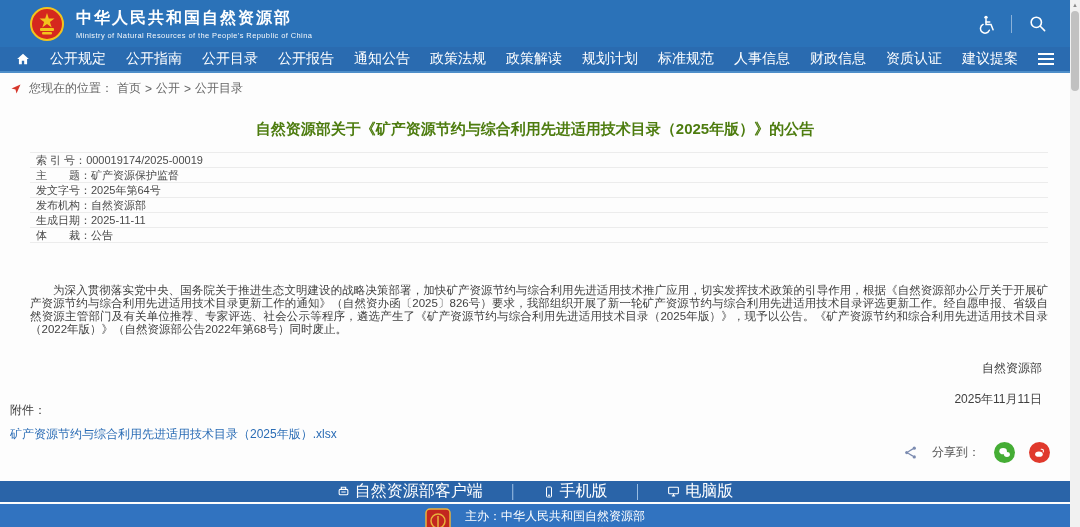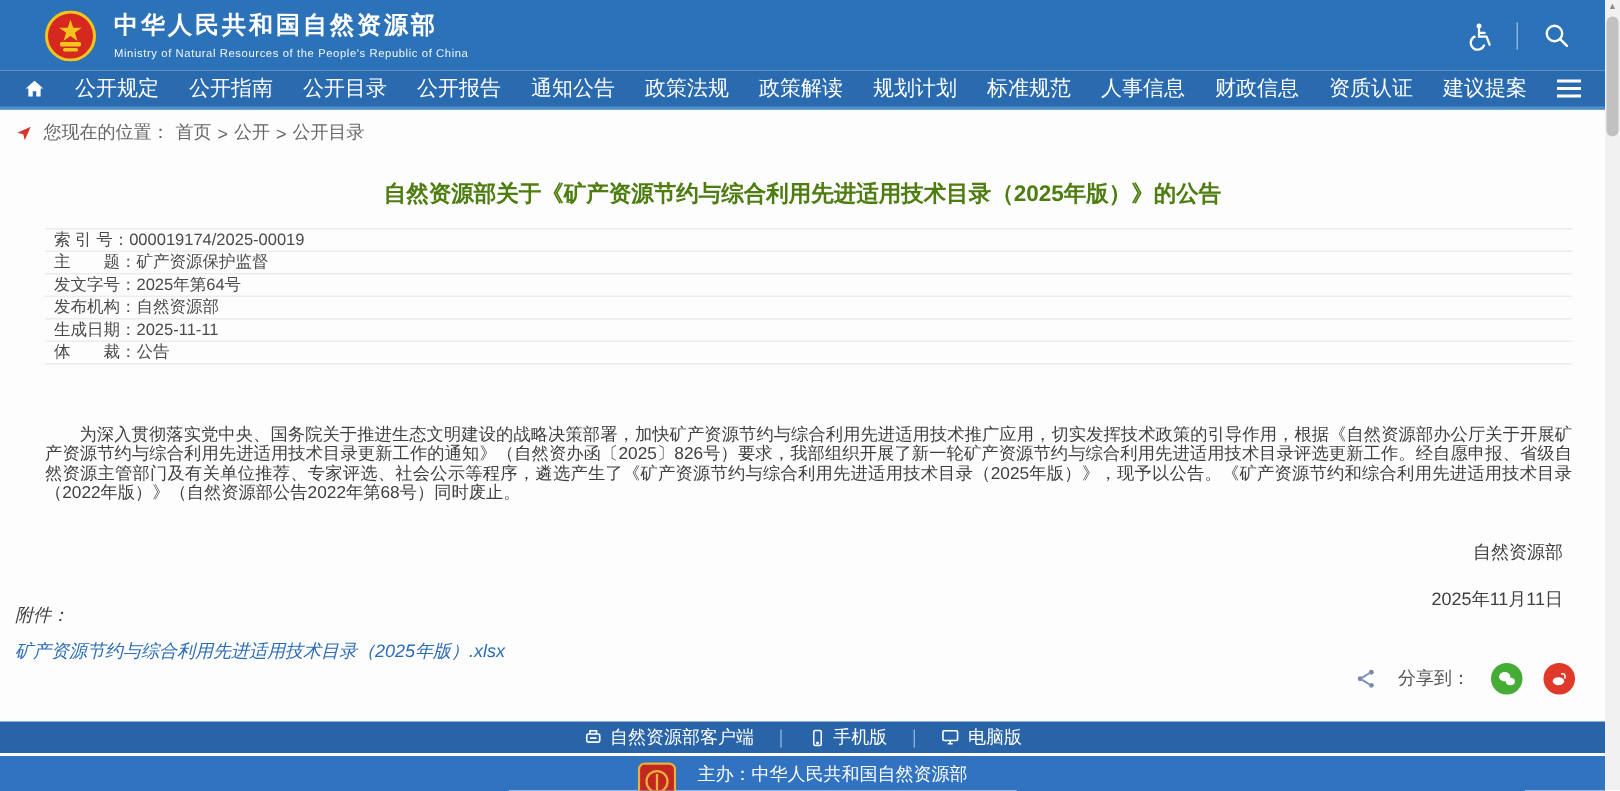--- a/index.html
+++ b/index.html
@@ -47,35 +47,35 @@
   
   .body-text { position:absolute; top:284px; left:30px; width:1018px;
     font-size:11.5px; line-height:13px; color:#3f3f3f; text-align:justify; text-indent:2em; }
 
   
   .signature { position:absolute; top:360px; right:38px; text-align:right;
     font-size:12px; color:#3f3f3f; }
   .signature .sig-date { margin-top:14px; }
 
   
-  .attachment { position:absolute; top:402px; left:10px; font-size:12px; color:#3f3f3f;font-style:italic; }
+  .attachment { position:absolute; top:402px; left:10px; font-size:12px; color:#3f3f3f; }
   .attachment a { display:inline-block; margin-top:7px; color:#2a6cb5; text-decoration:none; cursor:pointer; }
 
   
   .share { position:absolute; top:442px; right:30px; display:flex; align-items:center; gap:14px;
     font-size:12px; color:#555; }
   .share-circle { width:21px; height:21px; border-radius:50%; display:flex; align-items:center;
     justify-content:center; cursor:pointer; }
   .wechat { background:#45ad35; }
   .weibo { background:#e0392c; }
 
   
   .footer-links { position:absolute; top:481px; left:0; width:1070px; height:21px;
-    background:#2a64a8; display:flex; align-items:center; justify-content:center; gap:12px;
-    color:#fff; font-size:12px; }
+    background:#2a64a8; display:flex; align-items:center; justify-content:center; gap:22px;
+    color:#fff; font-size:16px; }
   .footer-links a { color:#fff; text-decoration:none; display:flex; align-items:center; gap:5px; cursor:pointer; }
   .footer-sep { color:#9dc0e4; }
   .footer-bottom { position:absolute; top:504px; left:0; width:1070px; height:45px;
     background:#3173c0; display:flex; align-items:flex-start; justify-content:center; padding-top:4px; }
   .footer-badge { width:26px; height:32px; margin-right:14px; flex:0 0 auto; }
   .footer-host-lines { color:#fff; font-size:12px; line-height:17px; }
 
   
   .scrollbar { position:absolute; top:0; right:0; width:10px; height:527px; background:#f1f1f1; }
   .scrollbar .arrow-up { width:10px; height:10px; color:#8a8a8a; font-size:6px; text-align:center; line-height:10px; }

